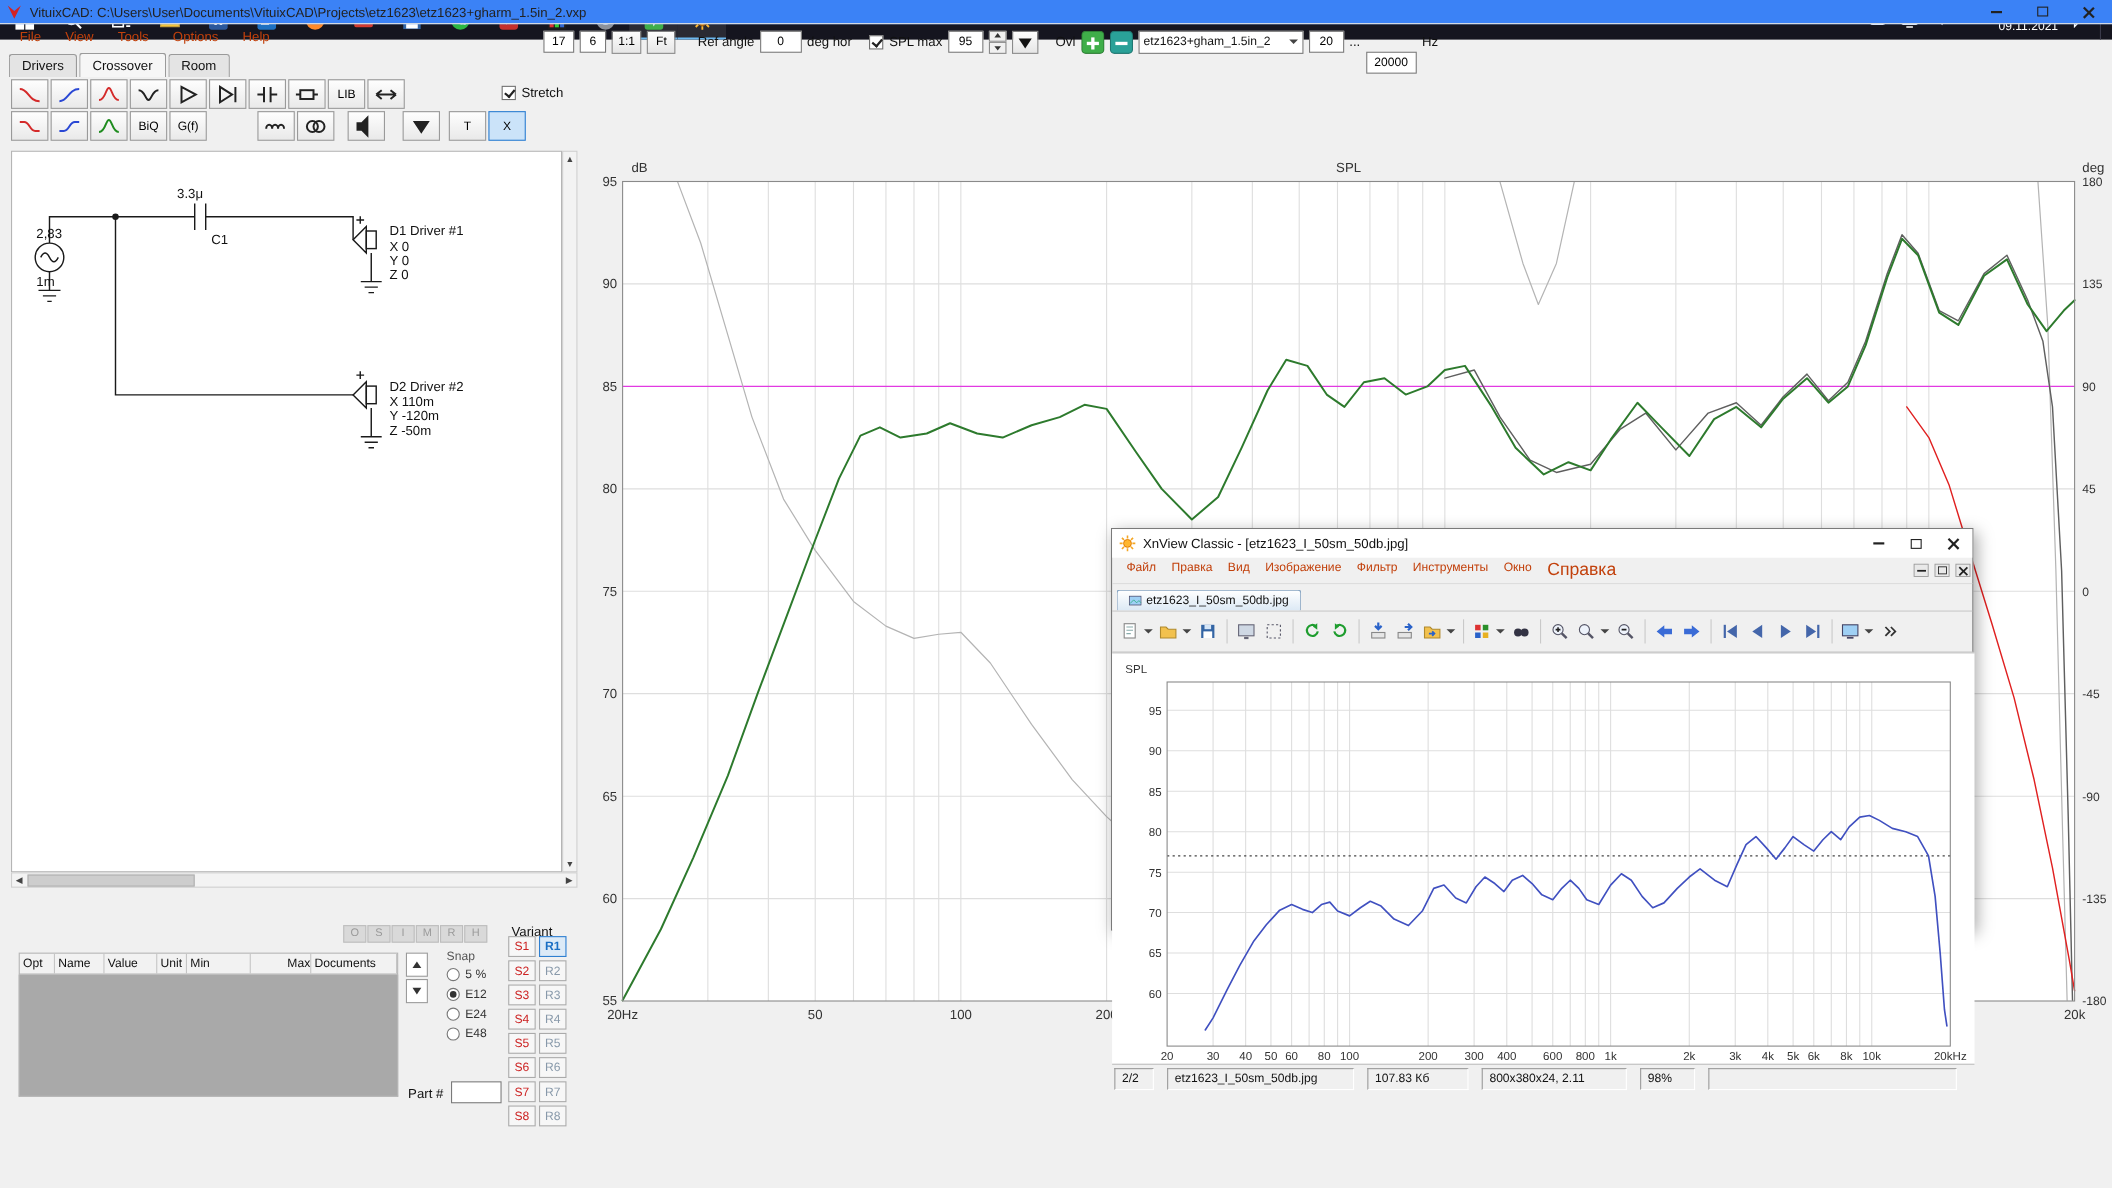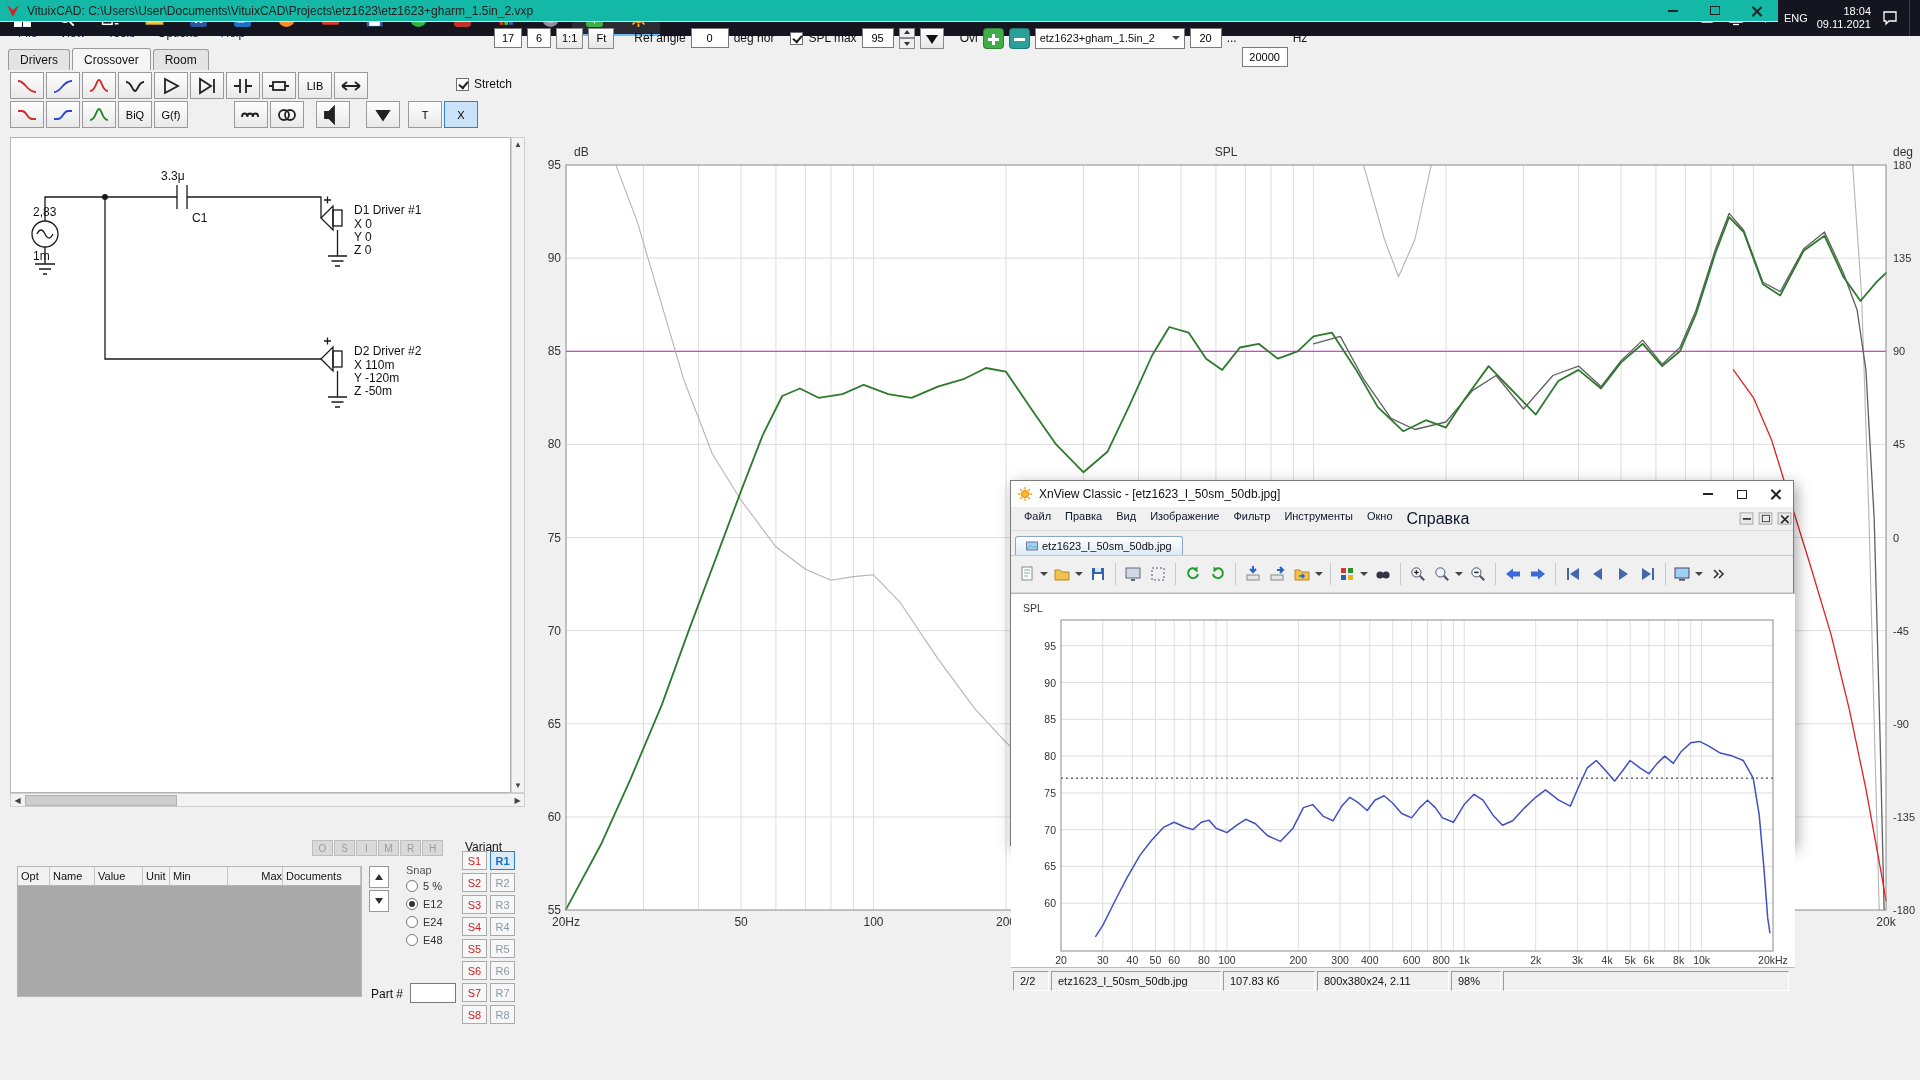--- a/index.html
+++ b/index.html
@@ -2,32 +2,32 @@
 <html><head>
 <meta charset="utf-8">
 <style>
   *{box-sizing:border-box;margin:0;padding:0;font-family:"Liberation Sans","DejaVu Sans",sans-serif}
   html,body{width:1920px;height:1080px;overflow:hidden}
   body{background:#f0f0f0;font-size:12px;color:#111;position:relative}
   .abs{position:absolute}
   svg text{font-family:"Liberation Sans","DejaVu Sans",sans-serif}
 
   
-  #titlebar{left:0;top:0;width:1778px;height:22px;background:#14b8a6;border-bottom:1px solid #e3e3e3;display:flex;align-items:center}
+  #titlebar{left:0;top:0;width:1920px;height:22px;background:#3b82f6;border-bottom:1px solid #e3e3e3;display:flex;align-items:center}
   #titlebar .title{margin-left:6px;font-size:12px;color:#222;white-space:nowrap}
   .winctl{margin-left:auto;display:flex;height:100%}
   .cbtn{width:42px;height:100%;display:flex;align-items:center;justify-content:center;cursor:default}
   .shp-min{width:10px;height:2px;background:#222}
   .shp-max{width:10px;height:9px;border:1.5px solid #222;background:transparent}
   .shp-x{position:relative;width:12px;height:12px}
   .shp-x::before,.shp-x::after{content:"";position:absolute;left:5px;top:0;width:1.6px;height:13px;background:#222}
   .shp-x::before{transform:rotate(45deg)}.shp-x::after{transform:rotate(-45deg)}
 
   #menubar{left:0;top:22px;height:22px;display:flex;align-items:center;padding-left:8px;gap:2px}
-  .menu-item{padding:3px 10px;color:#0f172a}
+  .menu-item{padding:3px 10px;color:#c2410c}
 
   
   #ctrlbar{left:494px;top:26px;height:24px;display:flex;align-items:center;gap:5px;white-space:nowrap}
   .tin{border:1px solid #7a7a7a;background:#fff;height:20px;font-size:11px;padding:1px 3px;text-align:center}
   .sbtn{border:1px solid #8a8a8a;background:linear-gradient(#fdfdfd,#e6e6e6);height:21px;min-width:26px;font-size:11px;padding:1px 5px;display:inline-flex;align-items:center;justify-content:center}
   .lbl{font-size:12px;color:#111}
   .cb{width:13px;height:13px;border:1px solid #707070;background:#fff;display:inline-block;position:relative;vertical-align:-2px}
   .cb.on::after{content:"";position:absolute;left:2px;top:2px;width:7px;height:4px;border-left:2px solid #222;border-bottom:2px solid #222;transform:rotate(-50deg)}
   .spin{display:flex;flex-direction:column;width:16px;height:21px}
   .sp{flex:1;border:1px solid #8a8a8a;background:#f0f0f0;display:flex;align-items:center;justify-content:center}
@@ -86,21 +86,21 @@
   #xn-menu{height:24px;display:flex;align-items:center;padding-left:6px;gap:2px;border-bottom:1px solid #ddd}
   #xn-menu .menu-item{padding:3px 7px}
   .mdi{width:17px;height:15px;border:1px solid #9a9a9a;background:#e9e9e9;display:flex;align-items:center;justify-content:center;margin-left:2px;transform:scale(.8)}
   #xn-tabs{height:25px;display:flex;align-items:flex-end;padding-left:4px;border-bottom:1px solid #c9c9c9}
   .xtab{display:flex;align-items:center;gap:4px;padding:3px 10px;border:1px solid #8aa7c4;border-bottom:none;background:linear-gradient(#fff,#dce9f5);font-size:11px;border-radius:3px 3px 0 0}
   #xn-toolbar{height:37px;display:flex;align-items:center;padding-left:5px;gap:1px;border-bottom:1px solid #d5d5d5}
   .xbtn{height:26px;min-width:24px;border:1px solid transparent;background:transparent;display:flex;align-items:center;justify-content:center;padding:0 1px}
   .xsep{width:1px;height:22px;background:#c9c9c9;margin:0 4px}
   #xn-image{position:relative;margin:0;width:784px;height:375px;background:#fff;border-top:1px solid #bbb;border-bottom:1px solid #bbb}
   #xn-status{height:26px;display:flex;align-items:center;padding:2px}
-  .seg{height:20px;border:1px solid;border-color:#9a9a9a #fff #fff #9a9a9a;font-size:11px;display:flex;align-items:center;padding:0 6px;margin-right:2px;white-space:nowrap;overflow:hidden}
+  .seg{height:20px;border:1px solid;border-color:#9a9a9a #fff #fff #9a9a9a;font-size:11px;display:flex;align-items:center;padding:0 6px;margin-right:12px;white-space:nowrap;overflow:hidden}
 
   
   #taskbar{left:0;top:1044px;width:1920px;height:36px;background:#15151f;display:flex;align-items:stretch;z-index:100}
   .tb-app{width:44px;display:flex;align-items:center;justify-content:center}
   .tb-app.active{background:rgba(255,255,255,.09);box-shadow:inset 0 -2px 0 #6cb8f0}
   #tray{margin-left:auto;display:flex;align-items:center;gap:9px;padding-right:6px;color:#fff}
   .tray-ic{display:flex;align-items:center;justify-content:center;width:20px}
   #clock{font-size:11px;text-align:right;line-height:13px}
   #lang{font-size:11px}
   #desk-sliver{width:5px;border-left:1px solid #3a3a4a;height:100%}

